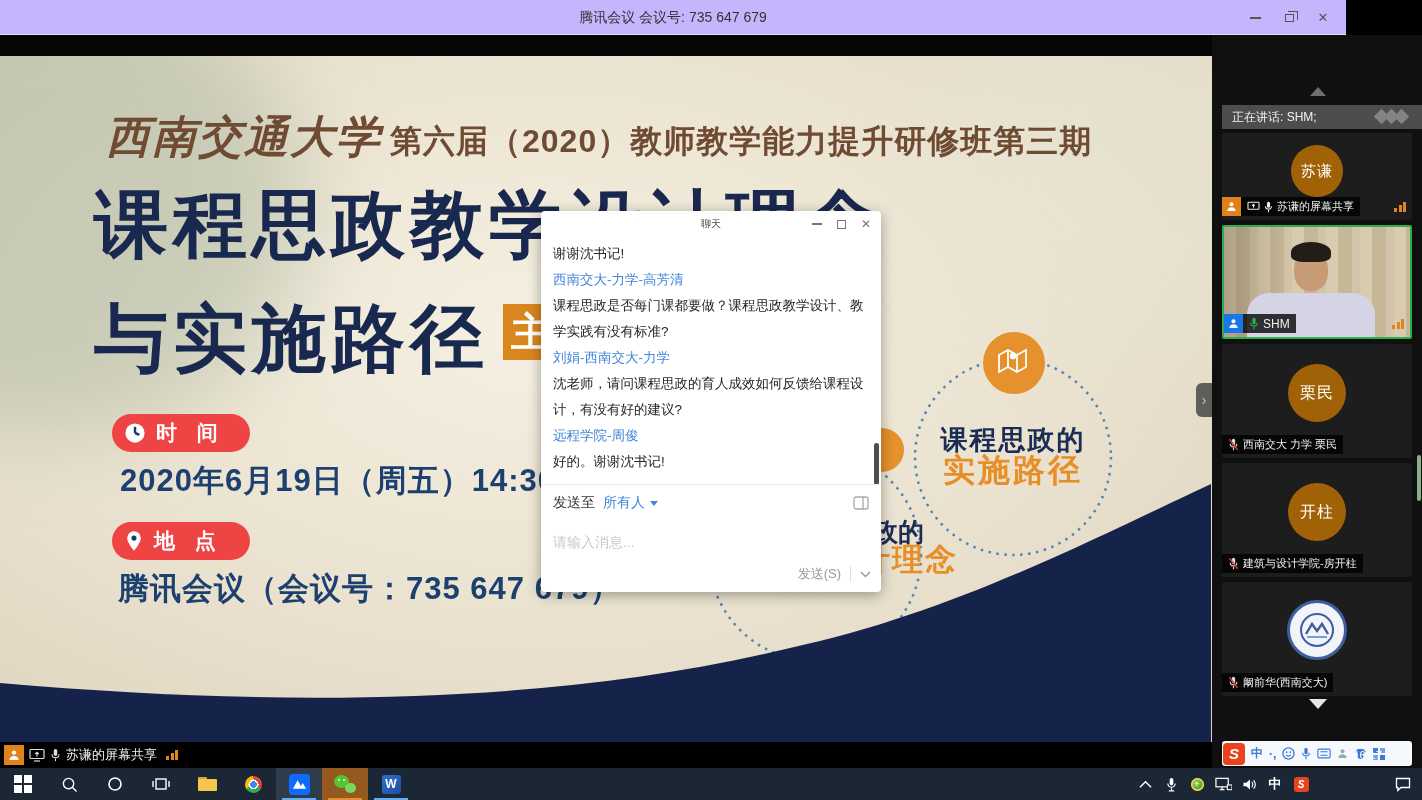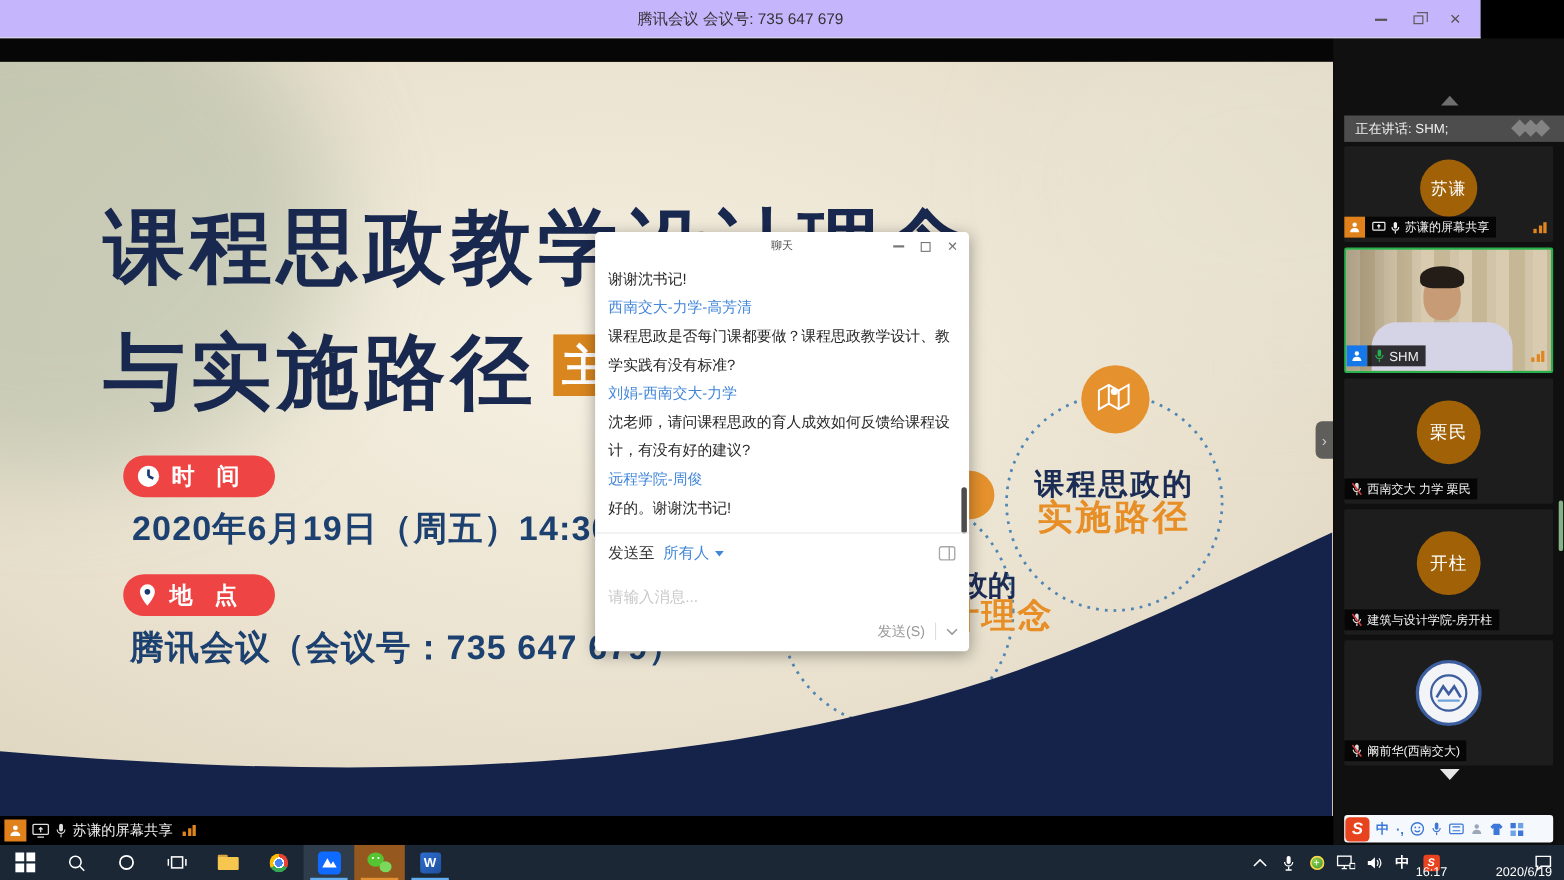--- a/index.html
+++ b/index.html
@@ -149,21 +149,21 @@
   .wechat-ic { position:relative; width:22px; height:18px; }
   .wc-big { position:absolute; left:0; top:0; width:15px; height:13px; background:#55c332; border-radius:50%; }
   .wc-small { position:absolute; right:0; bottom:0; width:11px; height:10px; background:#7ad95c; border-radius:50%; }
   .wc-big::before { content:""; position:absolute; left:4px; top:4px; width:2px; height:2px; background:#fff; border-radius:50%; box-shadow:5px 0 0 #fff; }
   .tray { margin-left:auto; display:flex; align-items:center; height:32px; }
   .tray-it { height:32px; min-width:26px; display:flex; align-items:center; justify-content:center; color:#fff; font-size:13px; padding:0 2px; }
   .tray-s { width:15px; height:15px; background:#e8431f; border-radius:3px; color:#fff; font-size:10px; font-weight:bold;
     font-style:italic; display:flex; align-items:center; justify-content:center; }
   .green-dot { width:13px; height:13px; border-radius:50%; background:radial-gradient(circle at 35% 35%, #8fd14f, #2e8b2e);
     box-shadow:inset 0 0 0 1.5px #ffd34d; color:#fff; font-size:9px; display:flex; align-items:center; justify-content:center; }
-  .clock { display:flex; flex-direction:row; align-items:flex-end; justify-content:center; line-height:13px;
+  .clock { display:flex; flex-direction:column; align-items:flex-end; justify-content:center; line-height:13px;
     font-size:11.5px; color:#fff; width:70px;gap:44px; }
 </style>
 </head>
 <body>
 
 <div class="titlebar">
   <div class="title">腾讯会议 会议号: 735 647 679</div>
   <div class="win-controls">
     <div class="win-btn">
         <span class="ic-min"></span>
@@ -200,20 +200,24 @@
     <circle cx="882" cy="394" r="22" fill="#e5912d"></circle>
     <circle cx="1014" cy="307" r="31" fill="#e5912d"></circle>
     <g stroke="#fff" stroke-width="1.8" fill="none">
       <path d="M999,299 l9,-5 9,5 9,-5 v17 l-9,5 -9,-5 -9,5 z"></path>
       <line x1="1008" y1="294" x2="1008" y2="311"></line>
       <line x1="1017" y1="299" x2="1017" y2="316"></line>
     </g>
     <circle cx="1013" cy="300" r="3.2" fill="#fff"></circle>
   </svg>
 
+  <div class="txt title-row">
+    <span class="calligraphy">西南交通大学</span>
+    <span class="subtitle">第六届（2020）教师教学能力提升研修班第三期</span>
+  </div>
   <div class="txt h1">课程思政教学设计理念</div>
   <div class="txt h2row">
     <span class="h2">与实施路径</span>
     <span class="h-badge">主</span>
   </div>
 
   <div class="pill pill-time">
     <svg width="22" height="22" viewBox="0 0 16 16">
       <circle cx="8" cy="8" r="7" fill="#fff"></circle>
       <line x1="8" y1="8" x2="8" y2="3.5" stroke="#1c3a72" stroke-width="1.8"></line>

